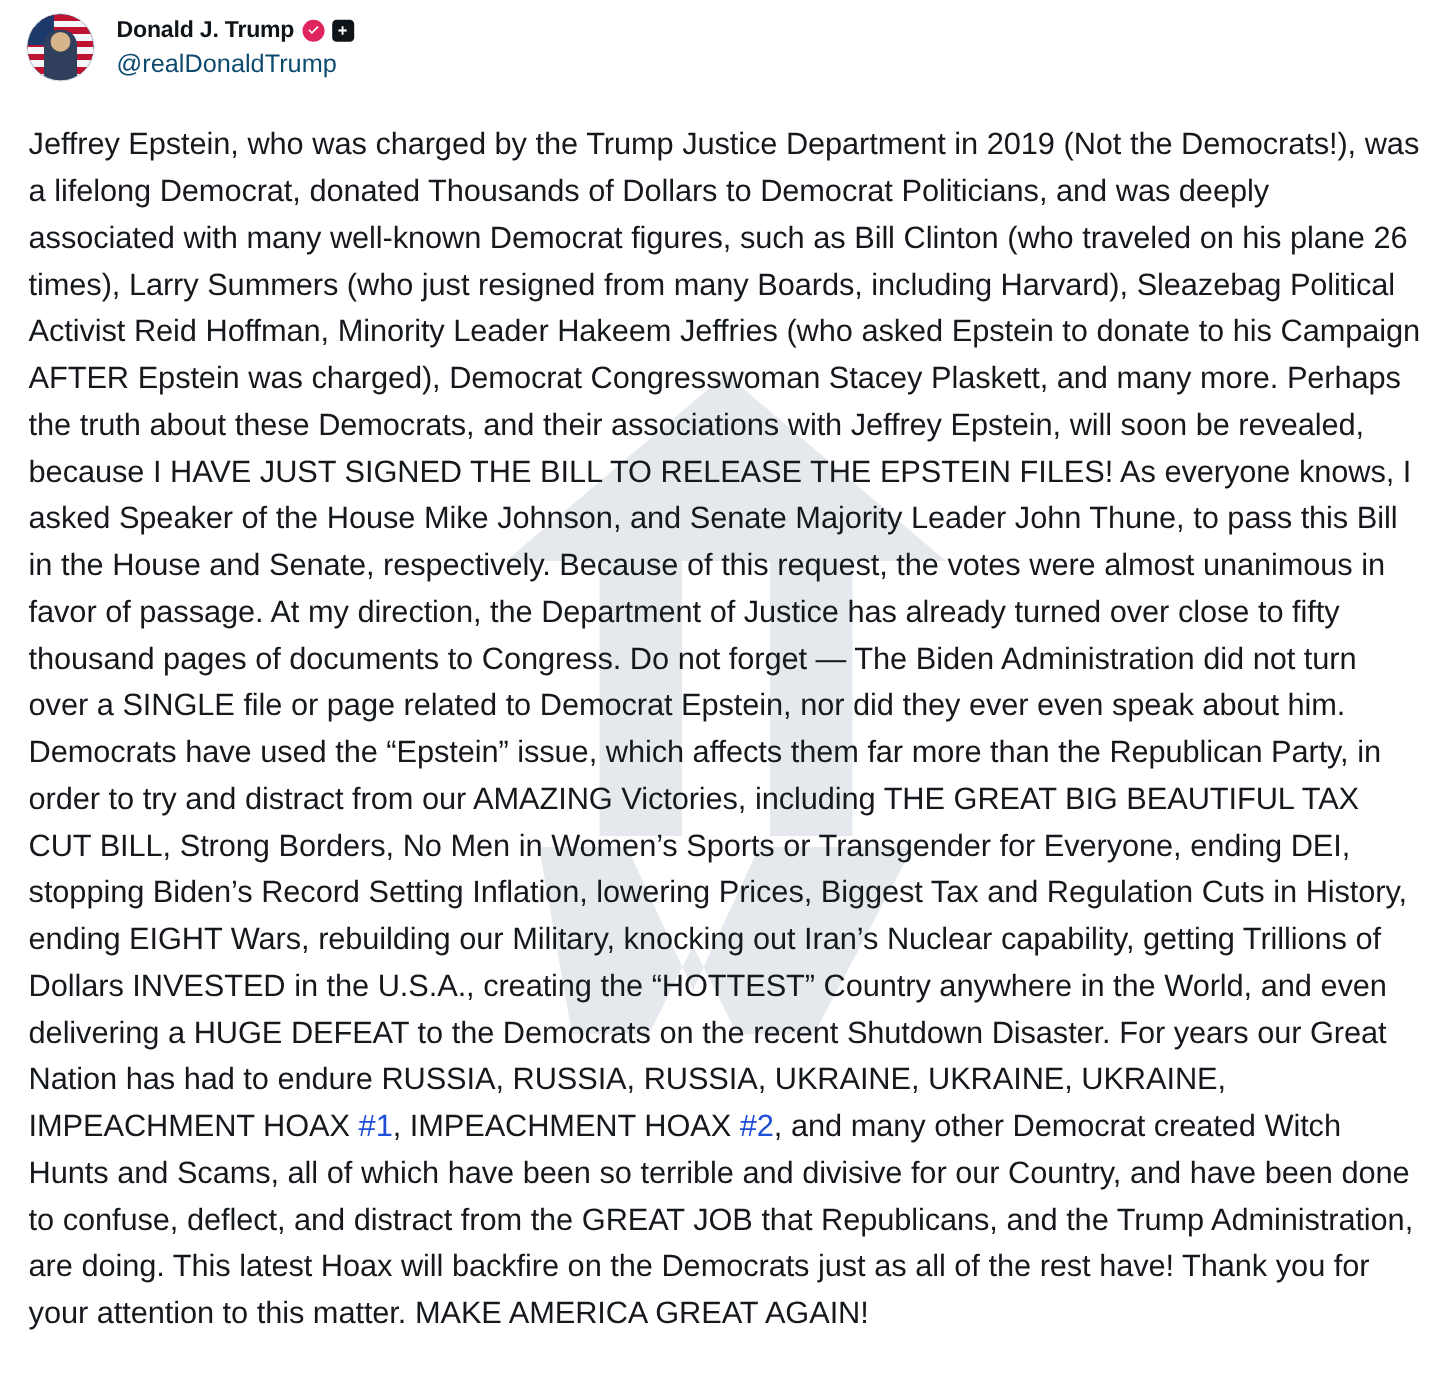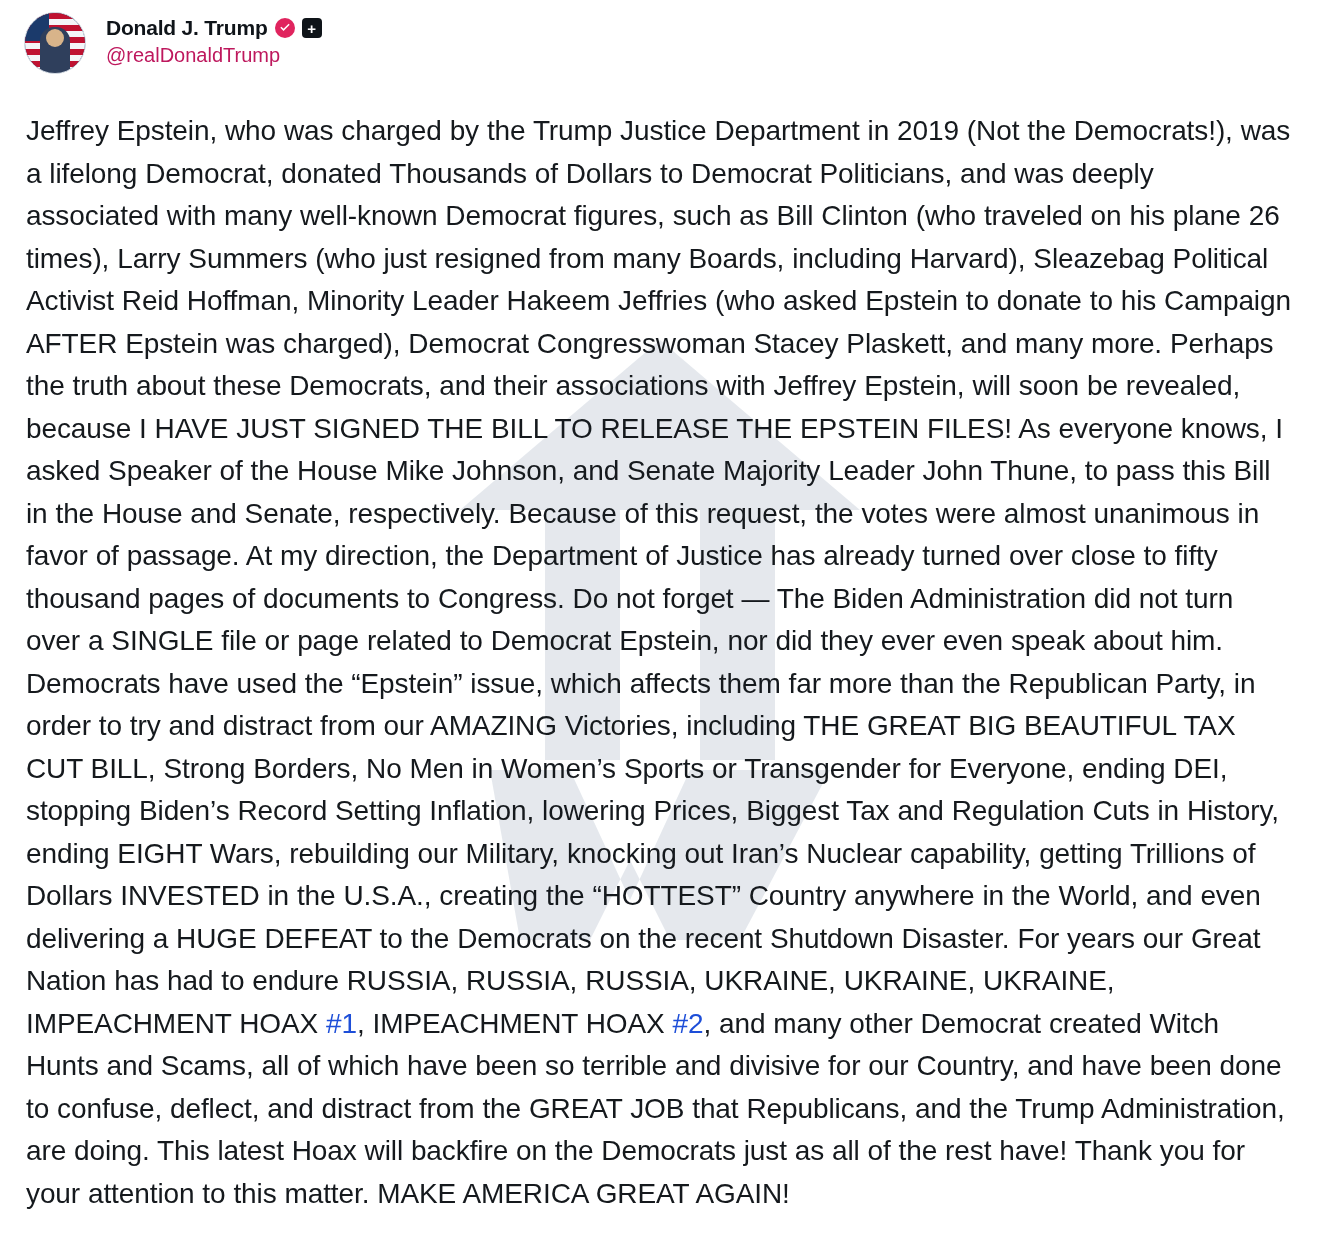--- a/index.html
+++ b/index.html
@@ -120,22 +120,22 @@
     display: inline-flex;
     align-items: center;
     justify-content: center;
     flex: 0 0 20px;
     color: #fff;
     font-size: 15px;
     line-height: 1;
     font-weight: bold;
   }
   .handle {
-    font-size: 20px;
-    color: #be185d;
+    font-size: 23px;
+    color: #0c4a6e;
   }
 
   
   .watermark {
     position: absolute;
     left: 50%;
     top: 300px;
     transform: translateX(-50%);
     width: 640px;
     height: 660px;

